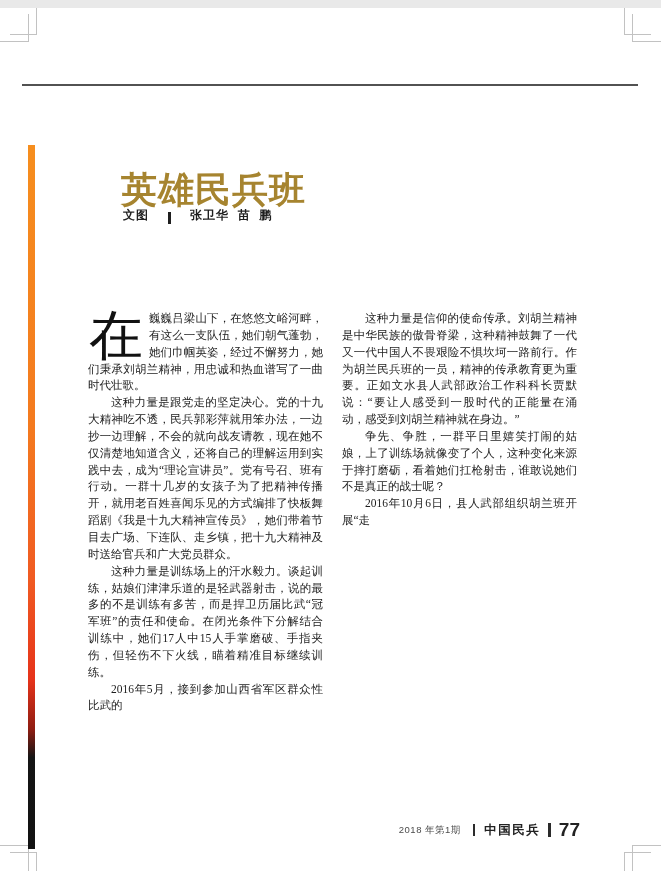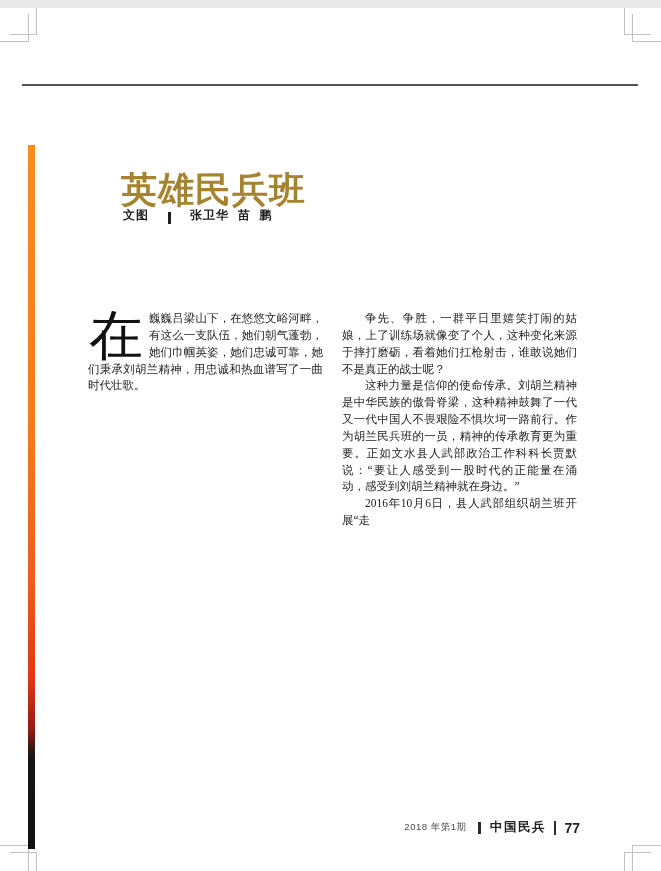--- a/index.html
+++ b/index.html
@@ -127,21 +127,21 @@
   .footer .fbar.b1 { height: 12px; margin: 0 9px 0 12px; }
   .footer .fbar.b2 { height: 14px; margin: 0 8px; }
   .footer .magazine {
     font-size: 12.5px;
     font-weight: 700;
     color: #222;
     letter-spacing: 1.5px;
     text-align: right;
   }
   .footer .pagenum {
-    font-size: 14px;
+    font-size: 19px;
     font-weight: 700;
     color: #222;
   }
 </style>
 </head>
 <body>
 
 <div class="page">
 
   <div class="crop tl-outer"></div>
@@ -159,26 +159,29 @@
   <h1 class="title">英雄民兵班</h1>
   <div class="byline">
     <span>文图</span>
     <span class="bar"></span>
     <span>张卫华  苗  鹏</span>
   </div>
 
   <div class="article">
     <div class="col">
       <p class="para first">
-        <span class="dropcap">在</span><span>巍巍吕梁山下，在悠悠文峪河畔，有这么一支队伍，她们朝气蓬勃，她们巾帼英姿，她们忠诚可靠，她们秉承刘胡兰精神，用忠诚和热血谱写了一曲时代壮歌。</span>
+        <span class="dropcap">在</span><span>巍巍吕梁山下，在悠悠文峪河畔，有这么一支队伍，她们朝气蓬勃，她们巾帼英姿，经过不懈努力，她们秉承刘胡兰精神，用忠诚和热血谱写了一曲时代壮歌。</span>
       </p>
+      <p class="para">这种力量是跟党走的坚定决心。党的十九大精神吃不透，民兵郭彩萍就用笨办法，一边抄一边理解，不会的就向战友请教，现在她不仅清楚地知道含义，还将自己的理解运用到实践中去，成为“理论宣讲员”。党有号召、班有行动。一群十几岁的女孩子为了把精神传播开，就用老百姓喜闻乐见的方式编排了快板舞蹈剧《我是十九大精神宣传员》，她们带着节目去广场、下连队、走乡镇，把十九大精神及时送给官兵和广大党员群众。</p>
+      <p class="para">这种力量是训练场上的汗水毅力。谈起训练，姑娘们津津乐道的是轻武器射击，说的最多的不是训练有多苦，而是捍卫历届比武“冠军班”的责任和使命。在闭光条件下分解结合训练中，她们17人中15人手掌磨破、手指夹伤，但轻伤不下火线，瞄着精准目标继续训练。</p>
+      <p class="para">2016年5月，接到参加山西省军区群众性比武的</p>
     </div>
     <div class="col">
+      <p class="para">这种力量是信仰的使命传承。刘胡兰精神是中华民族的傲骨脊梁，这种精神鼓舞了一代又一代中国人不畏艰险不惧坎坷一路前行。作为胡兰民兵班的一员，精神的传承教育更为重要。正如文水县人武部政治工作科科长贾默说：“要让人感受到一股时代的正能量在涌动，感受到刘胡兰精神就在身边。”</p>
       <p class="para">争先、争胜，一群平日里嬉笑打闹的姑娘，上了训练场就像变了个人，这种变化来源于摔打磨砺，看着她们扛枪射击，谁敢说她们不是真正的战士呢？</p>
-      <p class="para">这种力量是信仰的使命传承。刘胡兰精神是中华民族的傲骨脊梁，这种精神鼓舞了一代又一代中国人不畏艰险不惧坎坷一路前行。作为胡兰民兵班的一员，精神的传承教育更为重要。正如文水县人武部政治工作科科长贾默说：“要让人感受到一股时代的正能量在涌动，感受到刘胡兰精神就在身边。”</p>
       <p class="para">2016年10月6日，县人武部组织胡兰班开展“走</p>
     </div>
   </div>
 
   <div class="footer">
     <span class="issue">2018 年第1期</span>
     <span class="fbar b1"></span>
     <span class="magazine">中国民兵</span>
     <span class="fbar b2"></span>
     <span class="pagenum">77</span>

